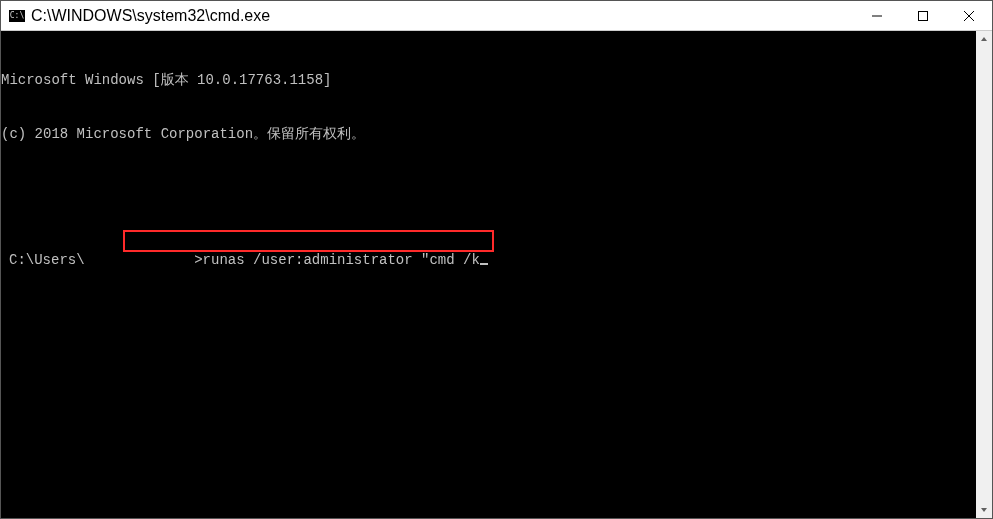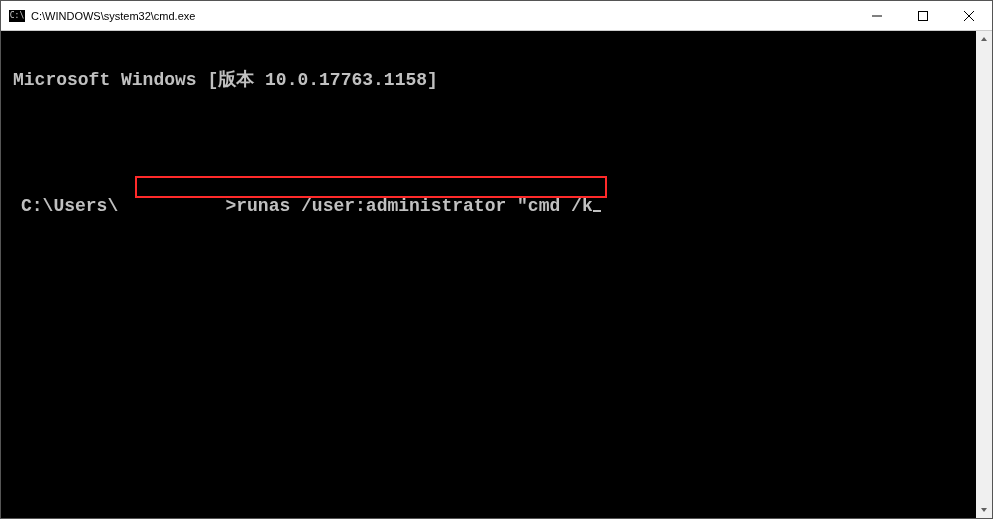--- a/index.html
+++ b/index.html
@@ -26,21 +26,21 @@
       background: #000;
       color: #ccc;
       font-size: 8px;
       font-family: monospace;
       display: flex;
       align-items: center;
       justify-content: center;
       line-height: 1;
     }
     .titlebar-title {
-      font-size: 11px;
+      font-size: 16px;
       color: #000;
       flex: 1;
       white-space: nowrap;
       overflow: hidden;
     }
     .window-controls {
       display: flex;
       height: 100%;
     }
     .win-btn {
@@ -58,27 +58,26 @@
     .terminal-area {
       position: relative;
       width: 100%;
       height: calc(100% - 30px);
       background: #000;
       border-right: 16px solid #f0f0f0;
     }
     .terminal-content {
       position: absolute;
       top: 0; left: 0; right: 0; bottom: 0;
-      padding: 4px 12px;
+      padding: 4px 0;
       font-family: "NSimSun","SimSun","Consolas","Courier New",monospace;
-      font-size: 18px;
+      font-size: 14px;
       line-height: 18px;
       color: #c0c0c0;
       white-space: pre;
-      font-weight: bold;
     }
     .line { display: block; }
     .prompt-line { display: block; position: relative; height: 18px; }
     .prompt-prefix { position: absolute; left: 8px; }
     .redacted {
       position: absolute;
       top: 0;
       height: 18px;
       background: #000;
       display: inline-block;
@@ -143,20 +142,21 @@
           <line x1="0" y1="0" x2="10" y2="10" stroke="#000" stroke-width="1"></line>
           <line x1="10" y1="0" x2="0" y2="10" stroke="#000" stroke-width="1"></line>
         </svg>
     </div>
   </div>
 </div>
 
 <div class="terminal-area">
   <div class="terminal-content">
     <span class="line">Microsoft Windows [版本 10.0.17763.1158]</span>
+    <span class="line">(c) 2018 Microsoft Corporation。保留所有权利。</span>
     <span class="line">&nbsp;</span>
     <span class="prompt-line">
       <span class="prompt-prefix">C:\Users\</span>
       <span class="redacted" style="left:66px; width:54px;"></span>
       <span class="highlighted-cmd" style="left:122px;">
         <span>&gt;runas /user:administrator "cmd /k</span><span class="cursor"></span>
       </span>
     </span>
   </div>
 </div>

